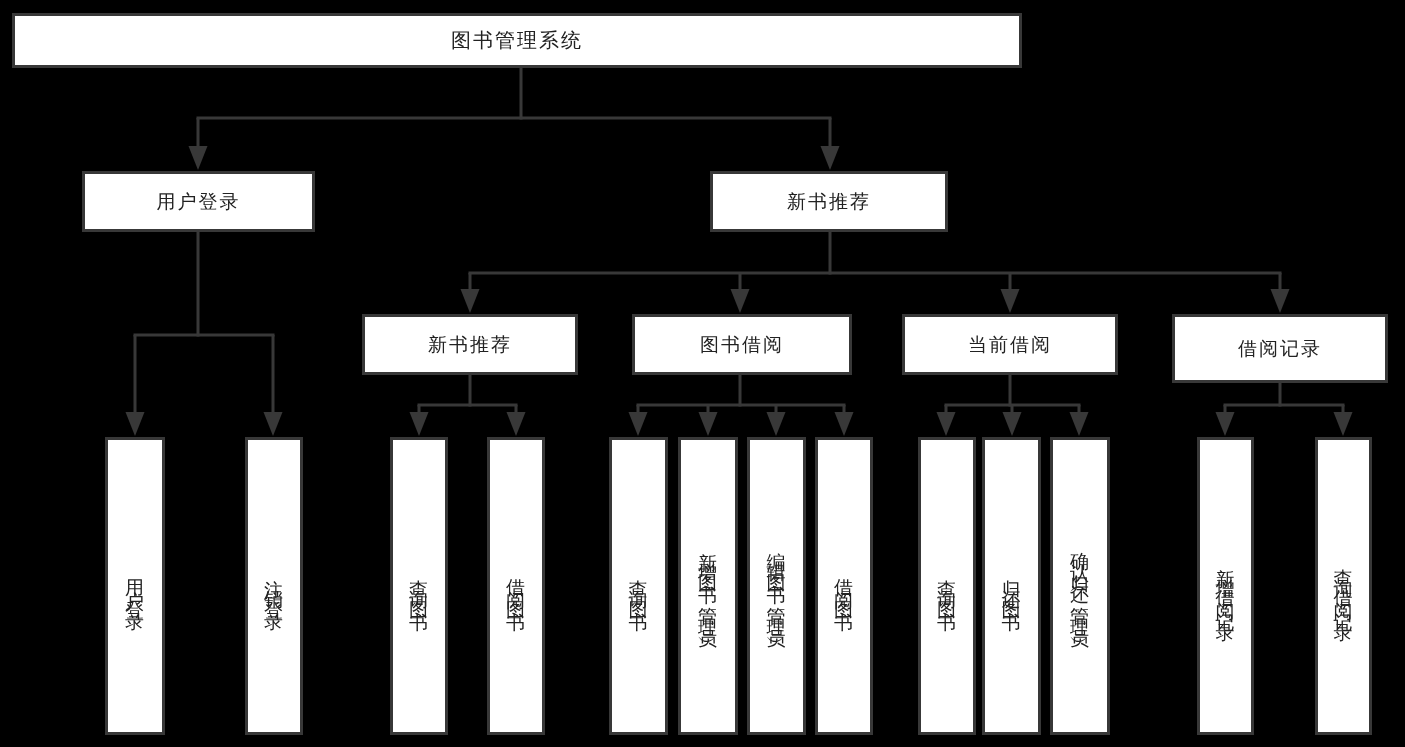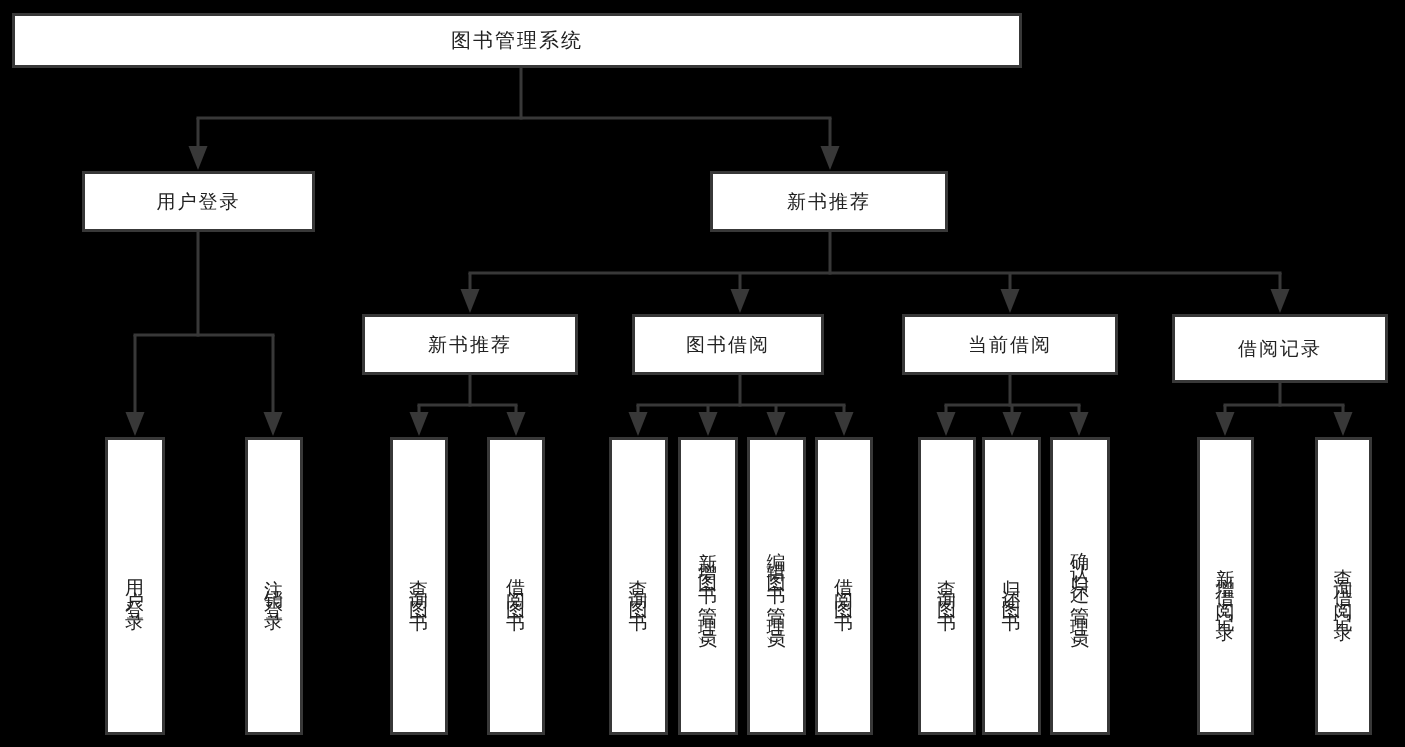--- a/index.html
+++ b/index.html
@@ -108,21 +108,21 @@
       <line x1="1343" y1="405" x2="1343" y2="422" stroke="#383838" stroke-width="3"></line>
       <polygon points="1333.5,412 1352.5,412 1343,436" fill="#383838"></polygon>
     </svg>
 
   <div class="node root" style="left: 12px; top: 13px; width: 1010px; height: 55px; border-color: rgb(56, 56, 56); background: rgb(255, 255, 255); color: rgb(34, 34, 34);">图书管理系统</div>
 
   <div class="node" style="left: 82px; top: 171px; width: 233px; height: 61px; border-color: rgb(56, 56, 56); background: rgb(255, 255, 255); color: rgb(34, 34, 34);">用户登录</div>
   <div class="node" style="left: 710px; top: 171px; width: 238px; height: 61px; border-color: rgb(56, 56, 56); background: rgb(255, 255, 255); color: rgb(34, 34, 34);">新书推荐</div>
 
   <div class="node" style="left: 362px; top: 314px; width: 216px; height: 61px; border-color: rgb(56, 56, 56); background: rgb(255, 255, 255); color: rgb(34, 34, 34);">新书推荐</div>
-  <div class="node" style="left: 632px; top: 314px; width: 192px; height: 61px; border-color: rgb(56, 56, 56); background: rgb(255, 255, 255); color: rgb(34, 34, 34);">图书借阅</div>
+  <div class="node" style="left: 632px; top: 314px; width: 220px; height: 61px; border-color: rgb(56, 56, 56); background: rgb(255, 255, 255); color: rgb(34, 34, 34);">图书借阅</div>
   <div class="node" style="left: 902px; top: 314px; width: 216px; height: 61px; border-color: rgb(56, 56, 56); background: rgb(255, 255, 255); color: rgb(34, 34, 34);">当前借阅</div>
   <div class="node" style="left: 1172px; top: 314px; width: 216px; height: 69px; border-color: rgb(56, 56, 56); background: rgb(255, 255, 255); color: rgb(34, 34, 34);">借阅记录</div>
 
   <div class="node vnode" style="left: 105px; top: 437px; width: 60px; height: 298px; border-color: rgb(56, 56, 56); background: rgb(255, 255, 255); color: rgb(34, 34, 34);">用户登录</div>
   <div class="node vnode" style="left: 245px; top: 437px; width: 58px; height: 298px; border-color: rgb(56, 56, 56); background: rgb(255, 255, 255); color: rgb(34, 34, 34);">注销登录</div>
 
   <div class="node vnode" style="left: 390px; top: 437px; width: 58px; height: 298px; border-color: rgb(56, 56, 56); background: rgb(255, 255, 255); color: rgb(34, 34, 34);">查询图书</div>
   <div class="node vnode" style="left: 487px; top: 437px; width: 58px; height: 298px; border-color: rgb(56, 56, 56); background: rgb(255, 255, 255); color: rgb(34, 34, 34);">借阅图书</div>
 
   <div class="node vnode" style="left: 609px; top: 437px; width: 59px; height: 298px; border-color: rgb(56, 56, 56); background: rgb(255, 255, 255); color: rgb(34, 34, 34);">查询图书</div>

